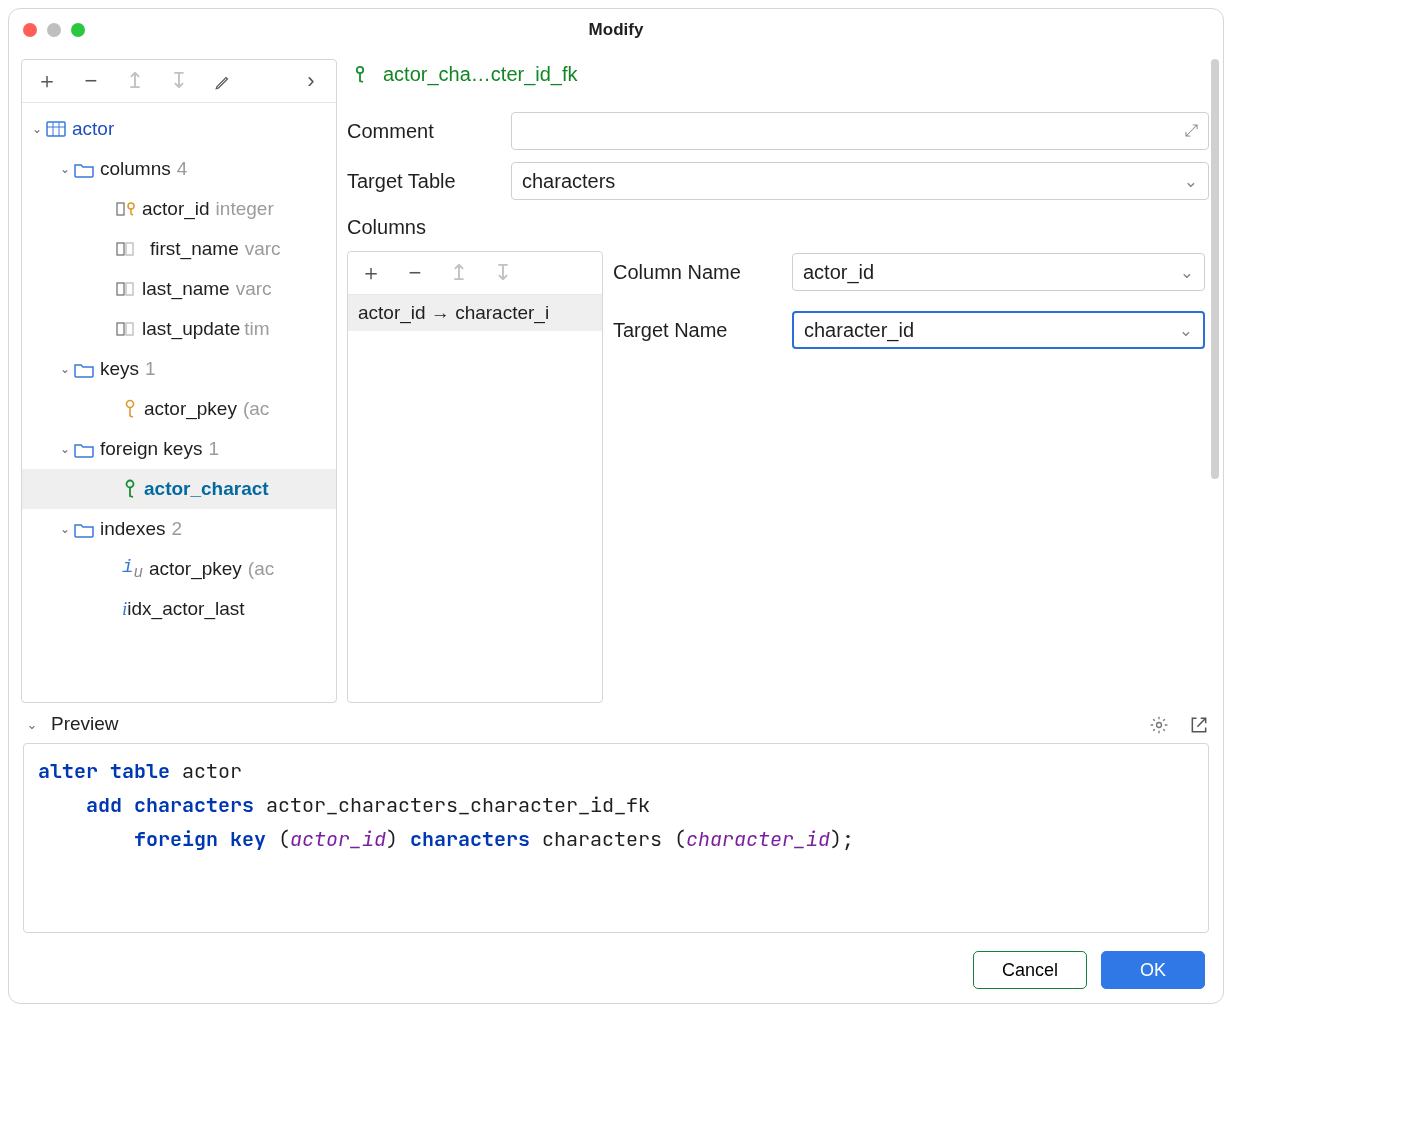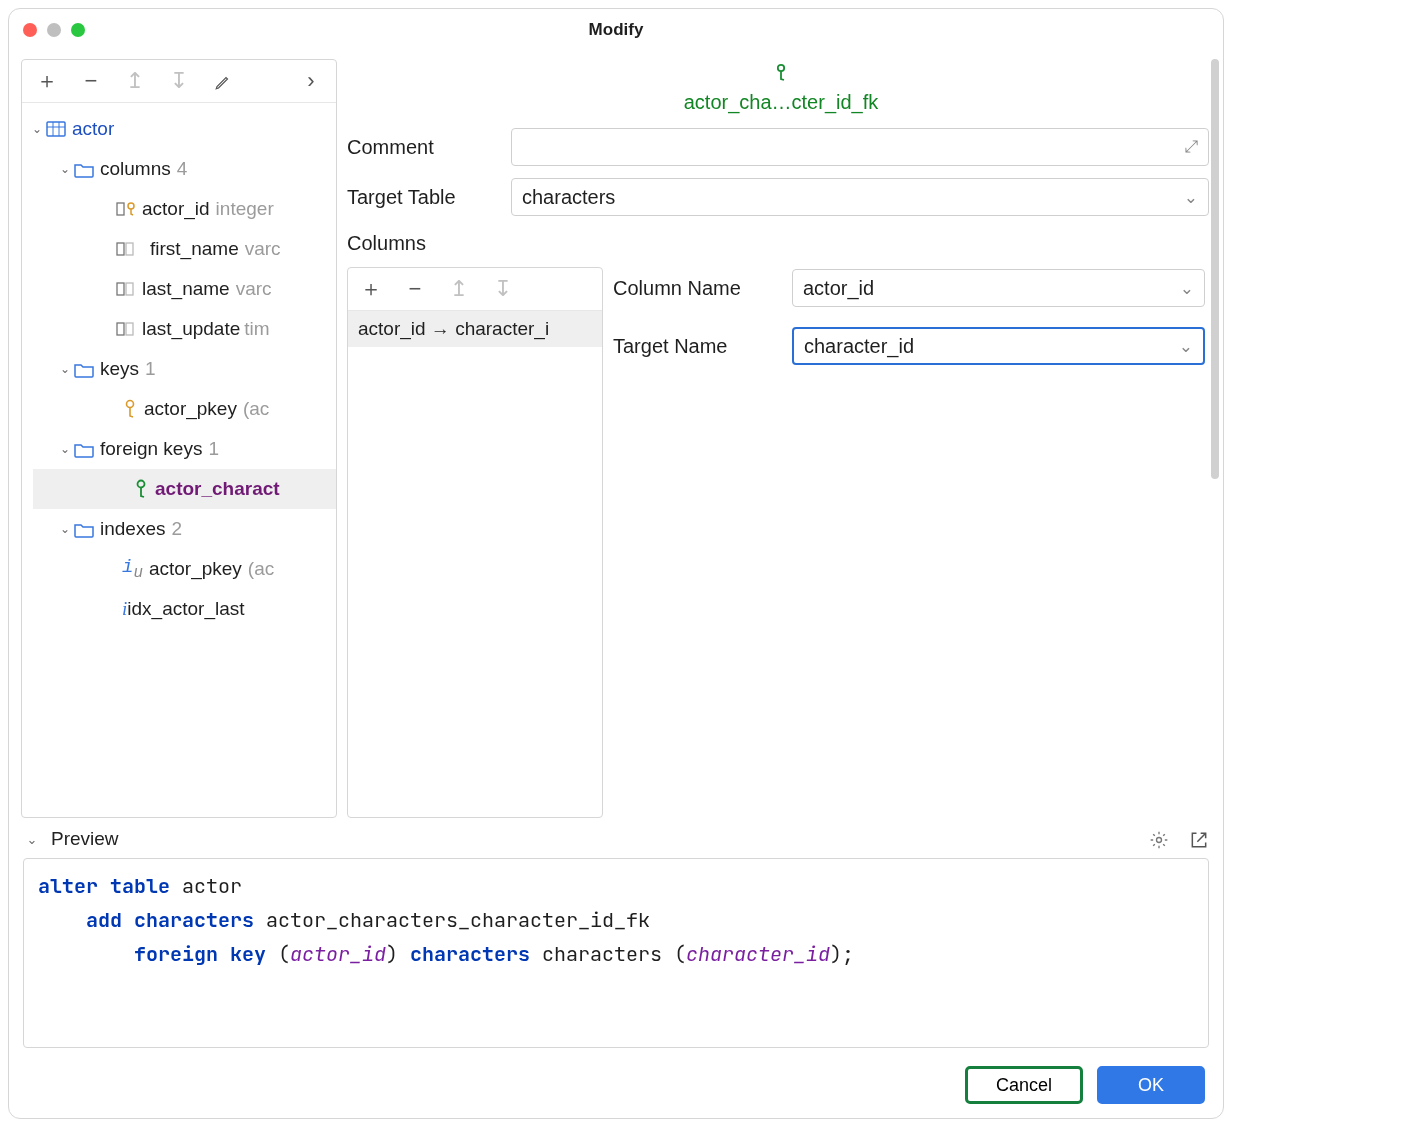--- a/index.html
+++ b/index.html
@@ -4,21 +4,21 @@
 <style>
   * { box-sizing: border-box; }
   body {
     margin: 0; padding: 0;
     font-family: -apple-system, "Segoe UI", "Helvetica Neue", Arial, sans-serif;
     background: #fff;
     color: #1f1f1f;
     font-size: 17px;
   }
   .window {
-    width: 1216px; height: 1111px;
+    width: 1216px; height: 996px;
     border: 1px solid #d6d6d6;
     border-radius: 12px;
     margin: 8px;
     overflow: hidden;
     display: flex; flex-direction: column;
     background: #fff;
   }
   .title-bar {
     height: 42px;
     display: flex; align-items: center;
@@ -55,33 +55,33 @@
   }
   .lp-toolbar .spacer { flex: 1; }
   .icon-btn { cursor: pointer; color: #555; width: 22px; text-align: center; }
   .icon-btn.disabled { color: #c1c1c1; cursor: default; }
   .tree { flex: 1; overflow: hidden; padding: 6px 0; font-size: 19px; }
   .tree-row { display: flex; align-items: center; height: 40px; white-space: nowrap; overflow: hidden; padding-right: 4px;}
   .tw { display: inline-block; width: 18px; text-align: center; color: #6b6b6b; font-size: 12px;}
   .folder-icon { color: #3877de; margin-right: 6px; }
   .count { color: #9b9b9b; margin-left: 6px; }
   .muted { color: #9b9b9b; }
-  .sel { background: #efefef; font-weight: 700; color: #701a75; margin-left: 11px; }
+  .sel { background: #efefef; font-weight: 700; color: #0369a1; }
   .key-gold svg path { stroke:#db9a2a; }
   .key-green svg path { stroke:#1a8e34; }
 
   
   .right-panel {
     flex: 1; margin: 8px 14px 8px 10px;
     display: flex; flex-direction: column;
     gap: 12px;
     min-width: 0;
     position: relative;
   }
-  .crumb { display: flex; align-items: center; gap: 8px; color: #128624; font-size: 20px; margin: 4px 0 2px 6px; flex-direction: column;}
+  .crumb { display: flex; align-items: center; gap: 16px; color: #128624; font-size: 20px; margin: 4px 0 14px 6px;}
   .form-row { display: flex; align-items: center; gap: 14px; }
   .form-row label { width: 150px; font-size: 20px; }
   .input {
     flex: 1; height: 38px;
     border: 1px solid #cfcfcf; border-radius: 4px;
     padding: 0 10px; font-size: 20px;
     display: flex; align-items: center; justify-content: space-between;
     background: #fff;
   }
   .input input { border: none; outline: none; font-size: 20px; width: 100%; background: transparent; }
@@ -124,21 +124,21 @@
   .kw  { color: #0037b3; font-weight: 700; }
   .fn  { color: #7a1fa0; font-style: italic; }
 
   
   .footer {
     display: flex; justify-content: flex-end; gap: 14px;
     padding: 8px 18px 14px 0;
   }
   .btn {
     height: 38px; padding: 0 28px; border-radius: 5px;
-    font-size: 18px; border: 3px solid #15803d; background: #fff;
+    font-size: 18px; border: 1px solid #15803d; background: #fff;
   }
   .btn.primary { background: #2f78e6; color: #fff; border-color: #2f78e6; padding: 0 38px;}
 
   
   svg { display: inline-block; vertical-align: middle; }
 </style>
 </head>
 <body>
 
 <div class="window">

